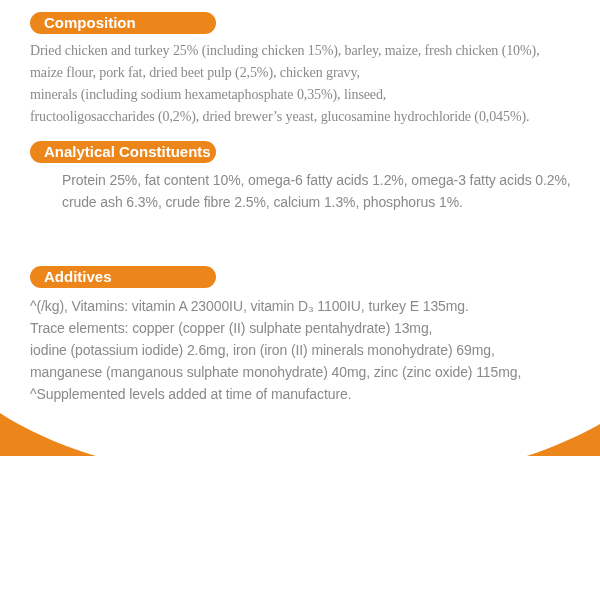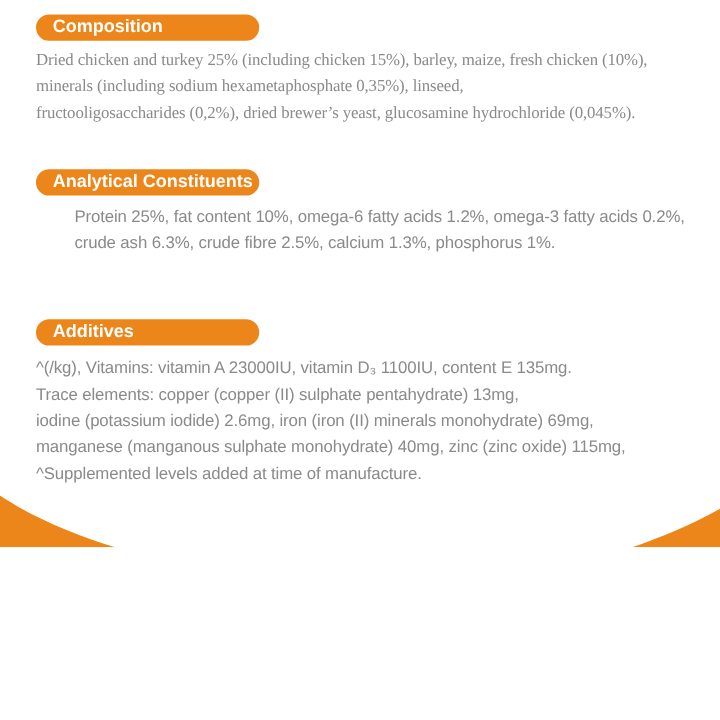--- a/index.html
+++ b/index.html
@@ -40,33 +40,34 @@
   .dog-3 path{fill:var(--dog-large,#ffffff);}
 </style>
 </head>
 <body>
 
 <div class="page">
 
   <div class="pill" id="composition-pill">Composition</div>
   <div class="para" id="composition-para">
     <div class="line">Dried chicken and turkey 25% (including chicken 15%), barley, maize, fresh chicken (10%),</div>
+    <div class="line">maize flour, pork fat, dried beet pulp (2,5%), chicken gravy,</div>
     <div class="line">minerals (including sodium hexametaphosphate 0,35%), linseed,</div>
     <div class="line">fructooligosaccharides (0,2%), dried brewer’s yeast, glucosamine hydrochloride (0,045%).</div>
   </div>
 
   <div class="pill" id="analytical-pill">Analytical Constituents</div>
   <div class="para" id="analytical-para">
     <div class="line">Protein 25%, fat content 10%, omega-6 fatty acids 1.2%, omega-3 fatty acids 0.2%,</div>
     <div class="line">crude ash 6.3%, crude fibre 2.5%, calcium 1.3%, phosphorus 1%.</div>
   </div>
 
   <div class="pill" id="additives-pill">Additives</div>
   <div class="para" id="additives-para">
-    <div class="line">^(/kg), Vitamins: vitamin A 23000IU, vitamin D₃ 1100IU, content E 135mg.</div>
+    <div class="line">^(/kg), Vitamins: vitamin A 23000IU, vitamin D₃ 1100IU, turkey E 135mg.</div>
     <div class="line">Trace elements: copper (copper (II) sulphate pentahydrate) 13mg,</div>
     <div class="line">iodine (potassium iodide) 2.6mg, iron (iron (II) minerals monohydrate) 69mg,</div>
     <div class="line">manganese (manganous sulphate monohydrate) 40mg, zinc (zinc oxide) 115mg,</div>
     <div class="line">^Supplemented levels added at time of manufacture.</div>
   </div>
 
   <svg class="band" viewBox="0 0 600 178" preserveAspectRatio="none" aria-hidden="true">
     <path d="M0,0 C120,80 420,112 600,11 L600,178 L0,178 Z"></path>
   </svg>
 

